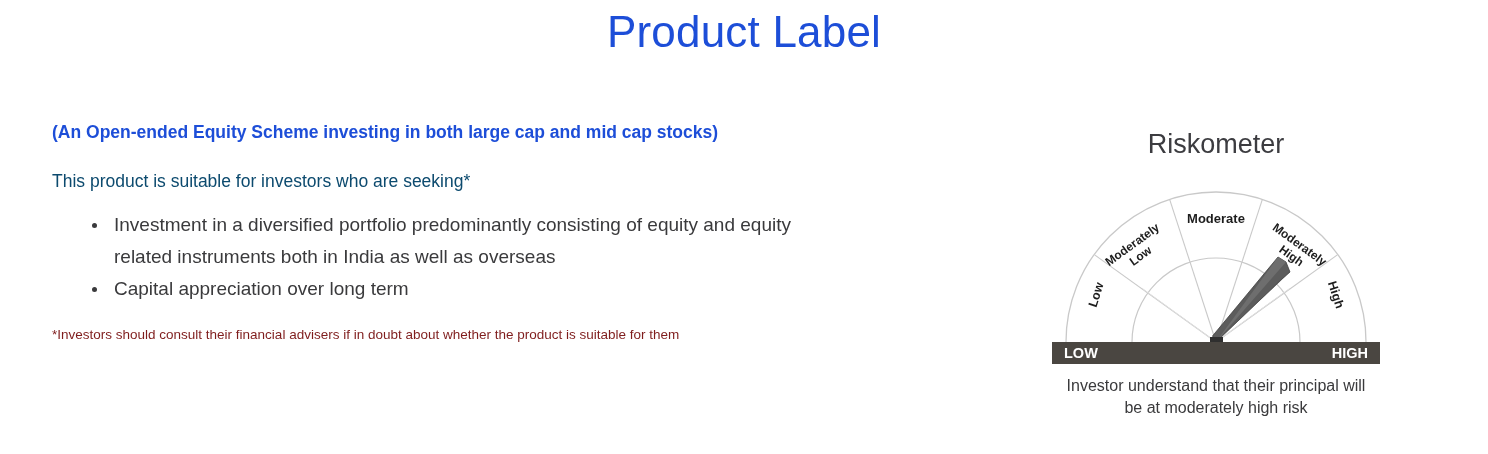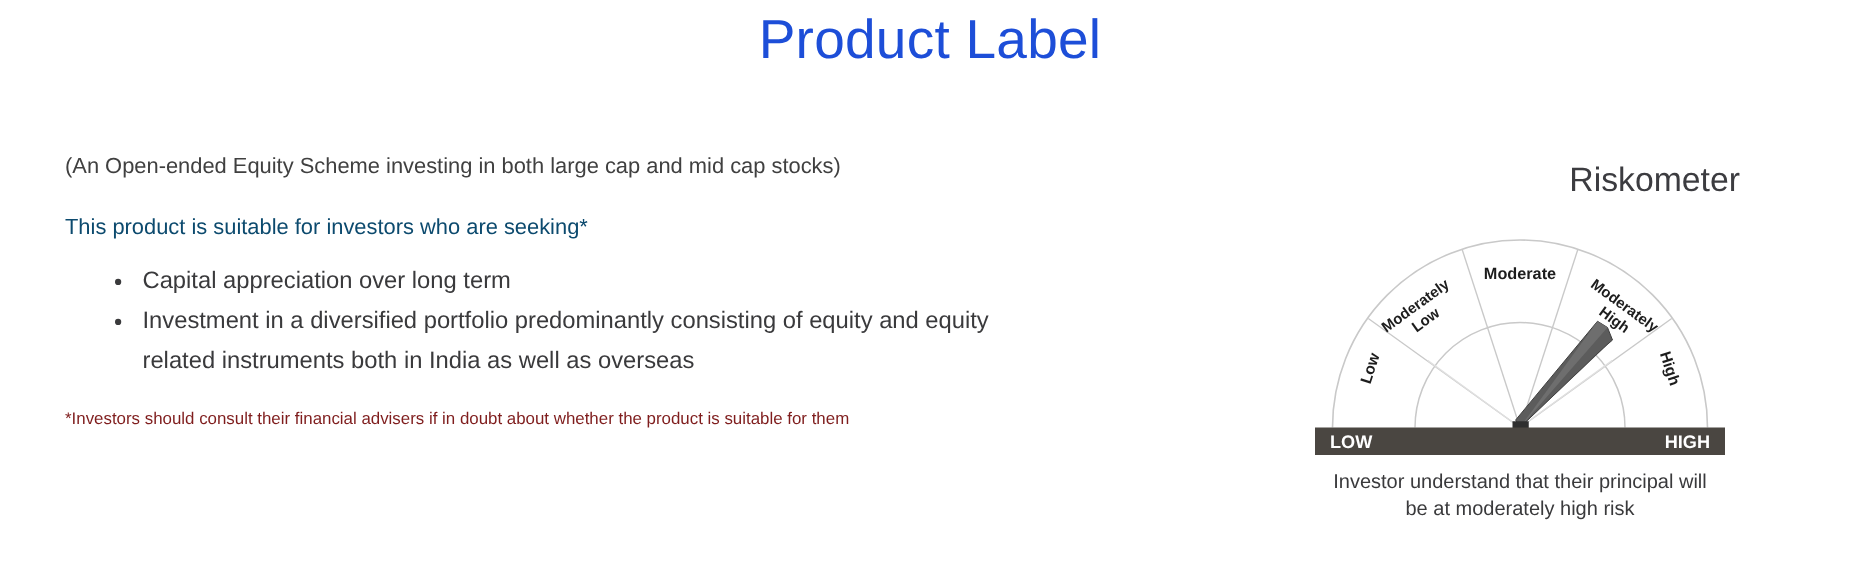--- a/index.html
+++ b/index.html
@@ -33,22 +33,23 @@
   
   .left-col {
     position: absolute;
     left: 52px;
     top: 120px;
     width: 800px;
   }
   .scheme-desc {
     font-size: 17.5px;
     line-height: 1.45;
-    color: #404040;
+    color: #1d4ed8;
     margin: 0 0 24px 0;
+    font-weight: bold;
   }
   .suitable-line {
     font-size: 17.5px;
     line-height: 1.45;
     color: #0c4a6e;
     margin: 0 0 14px 0;
   }
   .bullet-list {
     margin: 0;
     padding: 0 0 0 38px;
@@ -86,21 +87,20 @@
     top: 128px;
     width: 352px;
     text-align: center;
   }
   .risk-heading {
     font-size: 27px;
     font-weight: 400;
     color: #3c3c40;
     line-height: 1.2;
     margin: 0 0 16px 0;
-    text-align: right;
   }
   .gauge-wrap {
     position: relative;
     width: 352px;
     height: 190px;
     margin: 0 auto;
   }
   .gauge-svg {
     display: block;
   }
@@ -117,22 +117,22 @@
 
 <div class="page-title">Product Label</div>
 
 <div class="left-col">
 
   <p class="scheme-desc">(An Open-ended Equity Scheme investing in both large cap and mid cap stocks)</p>
 
   <p class="suitable-line">This product is suitable for investors who are seeking*</p>
 
   <ul class="bullet-list">
+    <li>Investment in a diversified portfolio predominantly consisting of equity and equity related instruments both in India as well as overseas</li>
     <li>Capital appreciation over long term</li>
-    <li>Investment in a diversified portfolio predominantly consisting of equity and equity related instruments both in India as well as overseas</li>
   </ul>
 
   <p class="footnote">*Investors should consult their financial advisers if in doubt about whether the product is suitable for them</p>
 </div>
 
 <div class="risk-panel">
 
   <div class="risk-heading">Riskometer</div>
 
   <div class="gauge-wrap">

